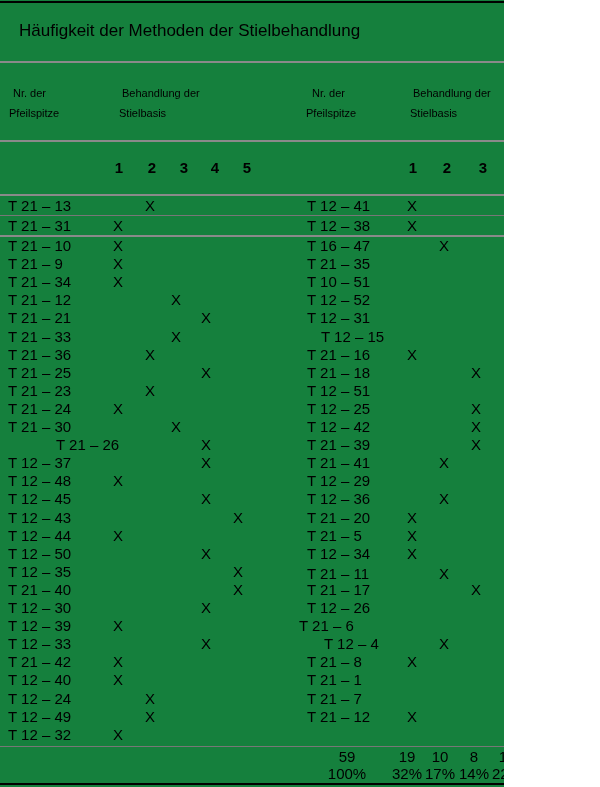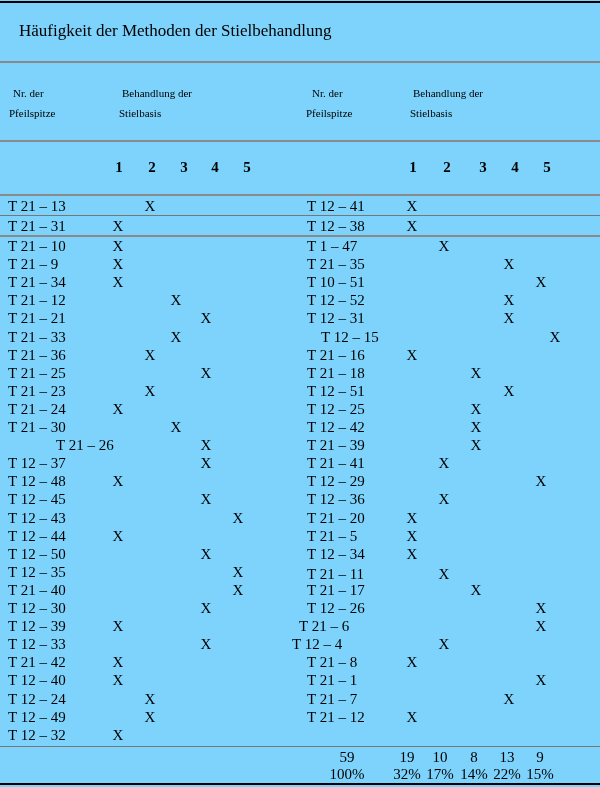--- a/index.html
+++ b/index.html
@@ -1,20 +1,20 @@
 <!DOCTYPE html>
 <html><head>
 <meta charset="utf-8">
 <style>
   html,body{margin:0;padding:0;background:#ffffff;}
   .page{
     position:relative;
-    width:600px;height:787px;
-    background:#7dd3fc;
-    font-family:Liberation Serif, serif;
+    width:504px;height:787px;
+    background:#15803d;
+    font-family:Liberation Sans, sans-serif;
     color:#000;
     overflow:hidden;
   }
   .hline{position:absolute;left:0;width:600px;}
   .hline.black{background:#000;height:2px;}
   .hline.gray{background:#8a8a8a;height:2px;}
   .hline.thin{background:#777;height:1px;}
   .title{position:absolute;left:19px;top:21px;font-size:17px;white-space:nowrap;}
   .hdr{position:absolute;font-size:11px;line-height:20px;white-space:nowrap;}
   .digit{position:absolute;font-size:15px;font-weight:bold;line-height:15px;transform:translateX(-50%);}
@@ -181,21 +181,21 @@
     </div>
     <div class="trow" style="top: 197px;">
       <span class="rlabel" style="left: 307px;">T 12 – 41</span>
       <span class="xmark" style="left: 412px;">X</span>
     </div>
     <div class="trow" style="top: 217px;">
       <span class="rlabel" style="left: 307px;">T 12 – 38</span>
       <span class="xmark" style="left: 412px;">X</span>
     </div>
     <div class="trow" style="top: 237px;">
-      <span class="rlabel" style="left: 307px;">T 1 – 47</span>
+      <span class="rlabel" style="left: 307px;">T 16 – 47</span>
       <span class="xmark" style="left: 444px;">X</span>
     </div>
     <div class="trow" style="top: 255.1px;">
       <span class="rlabel" style="left: 307px;">T 21 – 35</span>
       <span class="xmark" style="left: 509px;">X</span>
     </div>
     <div class="trow" style="top: 273.2px;">
       <span class="rlabel" style="left: 307px;">T 10 – 51</span>
       <span class="xmark" style="left: 541px;">X</span>
     </div>
@@ -269,21 +269,21 @@
     </div>
     <div class="trow" style="top: 599px;">
       <span class="rlabel" style="left: 307px;">T 12 – 26</span>
       <span class="xmark" style="left: 541px;">X</span>
     </div>
     <div class="trow" style="top: 617.1px;">
       <span class="rlabel" style="left: 299px;">T 21 – 6</span>
       <span class="xmark" style="left: 541px;">X</span>
     </div>
     <div class="trow" style="top: 635.2px;">
-      <span class="rlabel" style="left: 292px;">T 12 – 4</span>
+      <span class="rlabel" style="left: 324px;">T 12 – 4</span>
       <span class="xmark" style="left: 444px;">X</span>
     </div>
     <div class="trow" style="top: 653.3px;">
       <span class="rlabel" style="left: 307px;">T 21 – 8</span>
       <span class="xmark" style="left: 412px;">X</span>
     </div>
     <div class="trow" style="top: 671.4px;">
       <span class="rlabel" style="left: 307px;">T 21 – 1</span>
       <span class="xmark" style="left: 541px;">X</span>
     </div>

